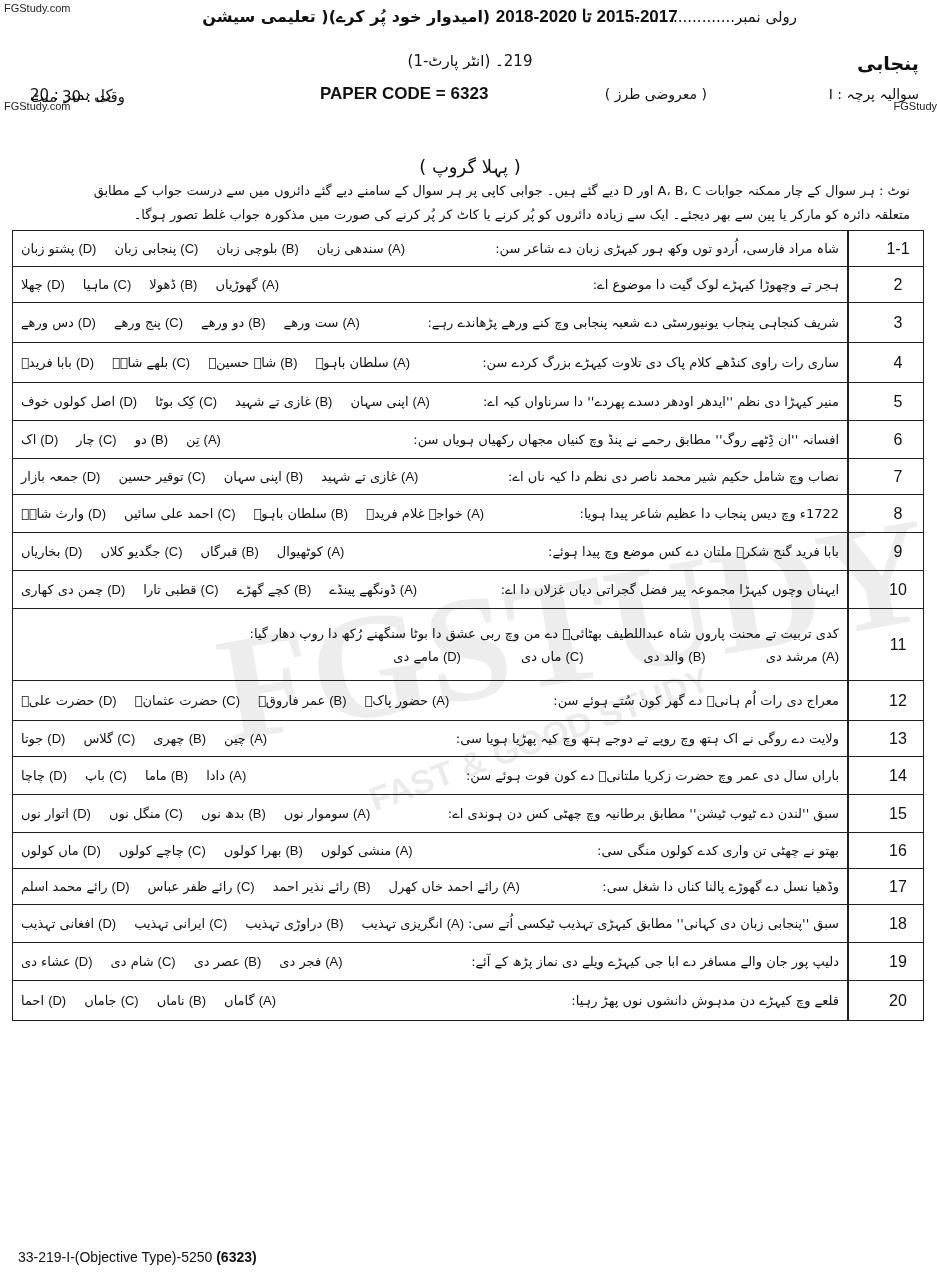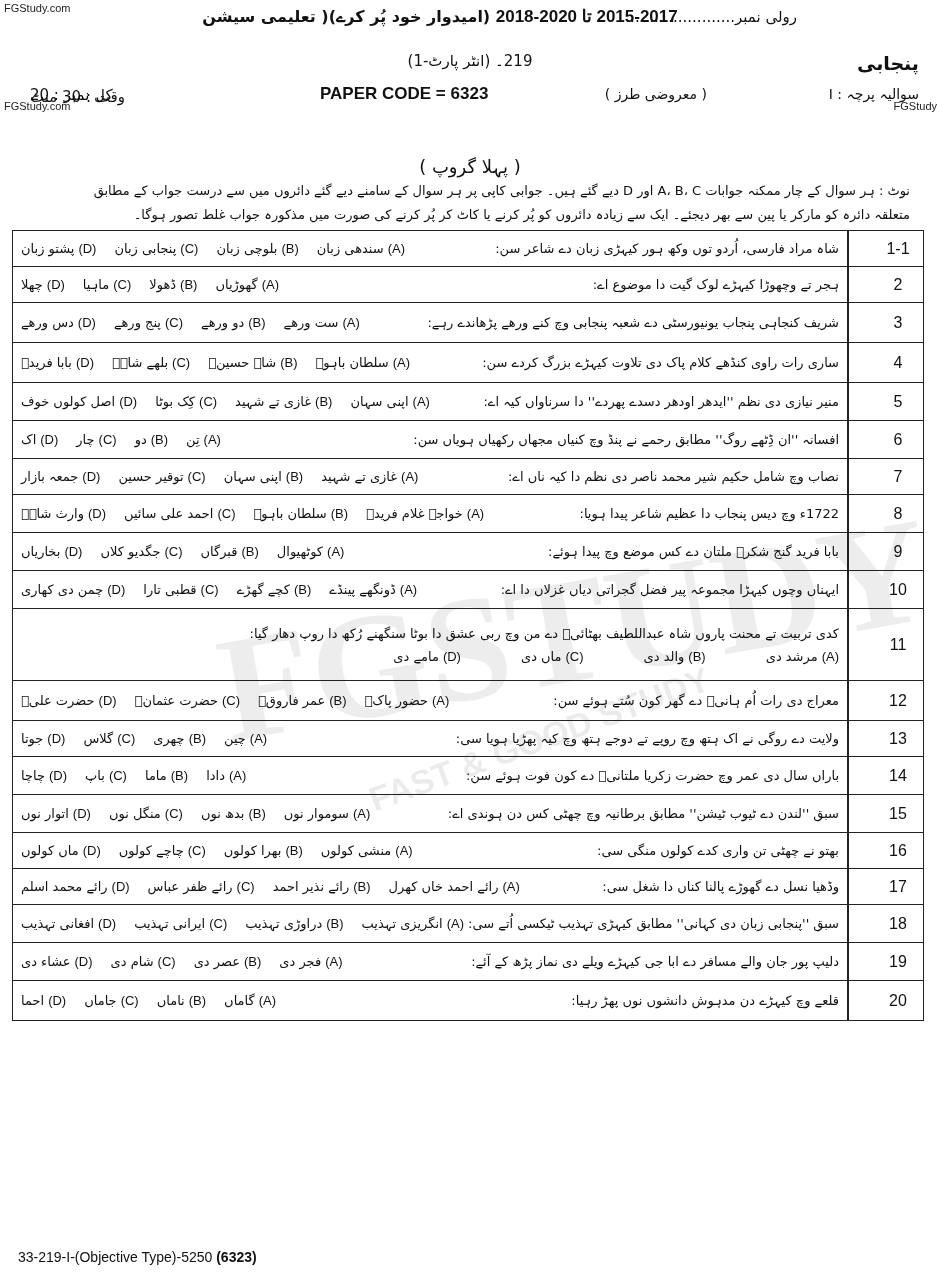--- a/index.html
+++ b/index.html
@@ -132,21 +132,21 @@
               <span class="opt"><span class="lbl">(C)</span><span>بلھے شاہؒ</span></span>
               <span class="opt"><span class="lbl">(D)</span><span>بابا فریدؒ</span></span>
             </span>
           </div>
         </td>
       </tr>
       <tr style="height: 38px;">
         <td class="n">5</td>
         <td class="body">
           <div class="qline">
-            <span class="qtext">منیر نیازی دی نظم ''ایدھر اودھر دسدے پھردے'' دا سرناواں کیہ اے:</span>
+            <span class="qtext">منیر کیہڑا دی نظم ''ایدھر اودھر دسدے پھردے'' دا سرناواں کیہ اے:</span>
             <span class="opts">
               <span class="opt"><span class="lbl">(A)</span><span>اپنی سہان</span></span>
               <span class="opt"><span class="lbl">(B)</span><span>غازی تے شہید</span></span>
               <span class="opt"><span class="lbl">(C)</span><span>کِک بوٹا</span></span>
               <span class="opt"><span class="lbl">(D)</span><span>اصل کولوں خوف</span></span>
             </span>
           </div>
         </td>
       </tr>
       <tr style="height: 38px;">

